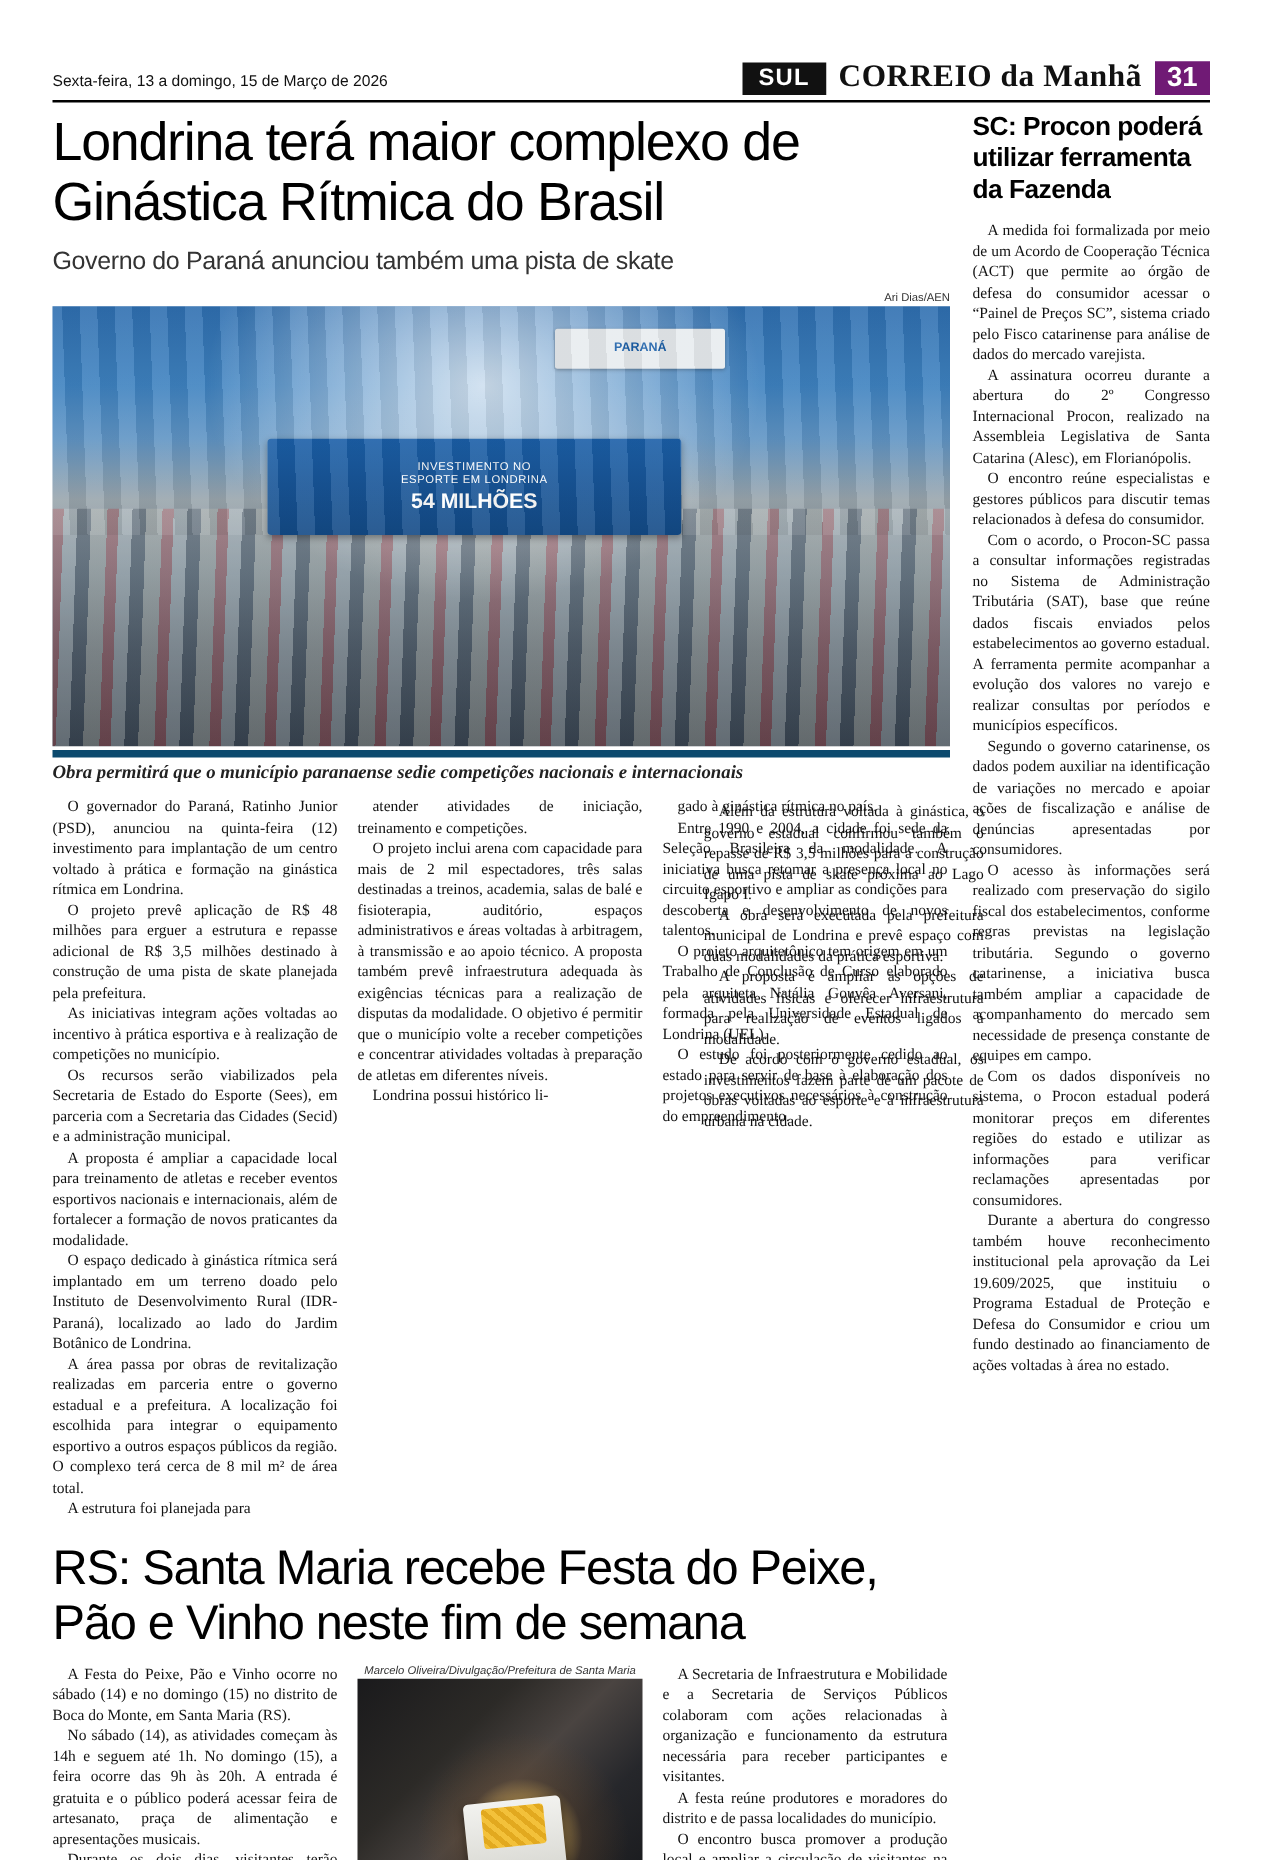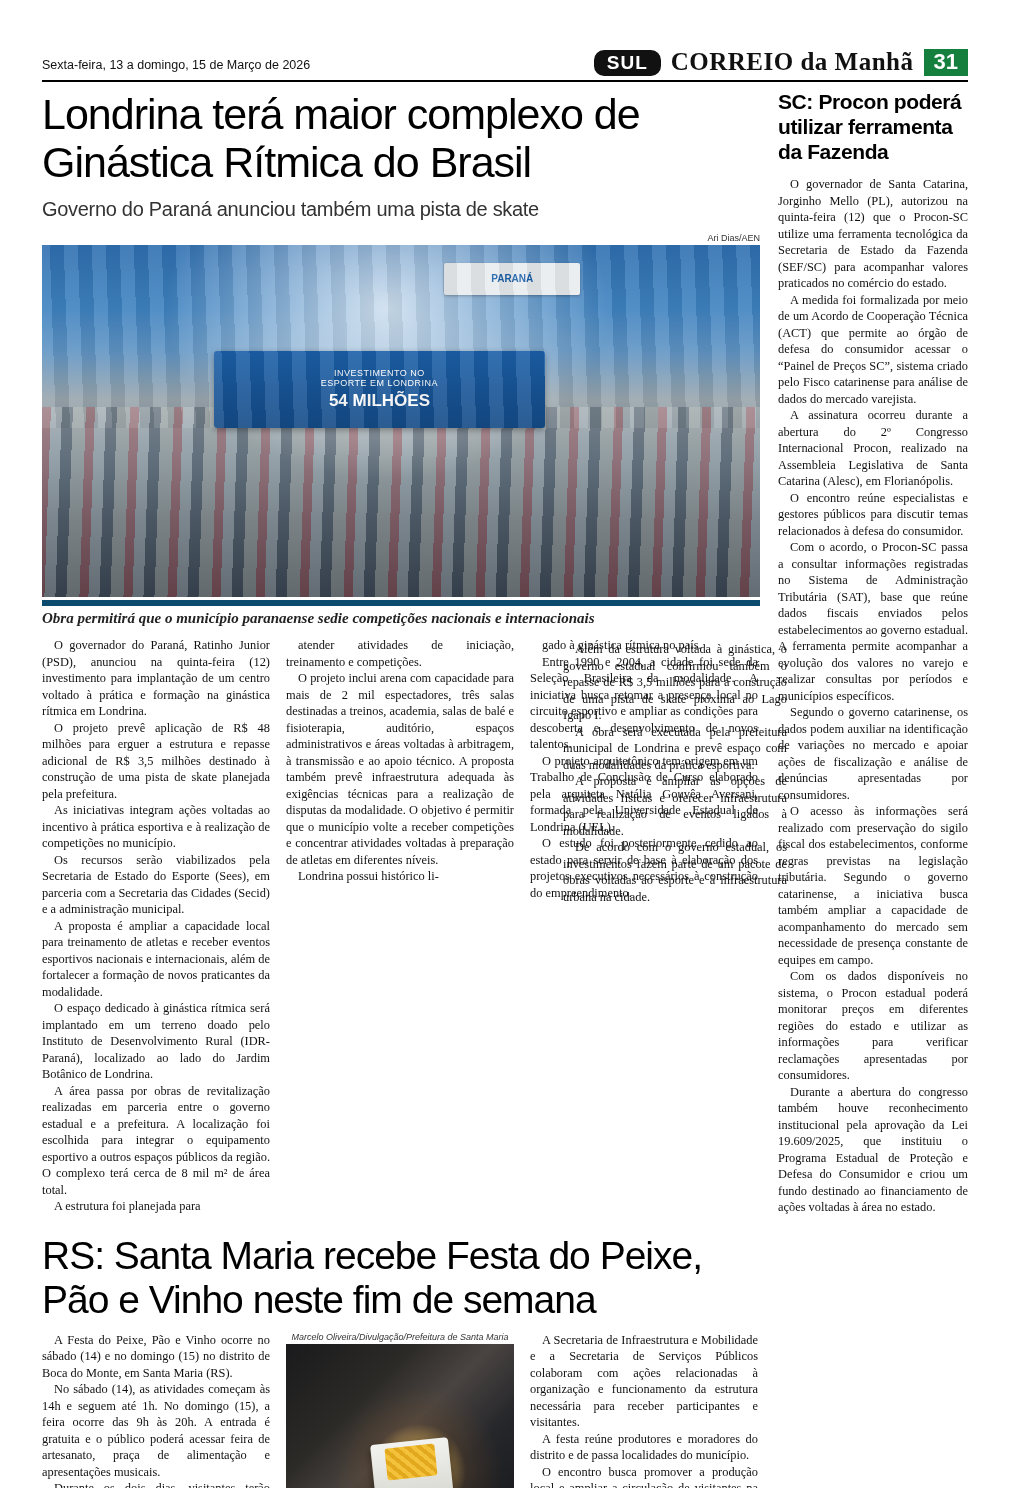--- a/index.html
+++ b/index.html
@@ -48,33 +48,32 @@
   }
   .section-tag {
     background: #111;
     color: #fff;
     font-family: "Liberation Sans", sans-serif;
     font-weight: bold;
     font-size: 19px;
     letter-spacing: 1px;
     padding: 3px 13px 4px 13px;
     line-height: 1;
-    border-radius: 10px;
   }
   .brand {
     font-family: "Liberation Serif", serif;
     font-weight: bold;
     font-size: 25px;
     letter-spacing: 0.5px;
     color: #111;
     line-height: 1;
     padding-bottom: 2px;
   }
   .page-num {
-    background: #15803d;
+    background: #701a75;
     color: #fff;
     font-family: "Liberation Sans", sans-serif;
     font-weight: bold;
     font-size: 22px;
     padding: 2px 10px 3px 10px;
     line-height: 1;
   }
 
   
   .content {
@@ -301,21 +300,20 @@
             <p>Entre 1990 e 2004, a cidade foi sede da Seleção Brasileira da modalidade. A iniciativa busca retomar a presença local no circuito esportivo e ampliar as condições para descoberta e desenvolvimento de novos talentos.</p>
             <p>O projeto arquitetônico tem origem em um Trabalho de Conclusão de Curso elaborado pela arquiteta Natália Gouvêa Aversani, formada pela Universidade Estadual de Londrina (UEL).</p>
             <p>O estudo foi posteriormente cedido ao estado para servir de base à elaboração dos projetos executivos necessários à construção do empreendimento.</p>
           </div>
         </div>
       </div>
 
       <div class="right-rail">
         <h2 class="rail-hed">SC: Procon poderá utilizar ferramenta da Fazenda</h2>
         <div class="rail-text">
-          <p>O governador de Santa Catarina, Jorginho Mello (PL), autorizou na quinta-feira (12) que o Procon-SC utilize uma ferramenta tecnológica da Secretaria de Estado da Fazenda (SEF/SC) para acompanhar valores praticados no comércio do estado.</p>
           <p>A medida foi formalizada por meio de um Acordo de Cooperação Técnica (ACT) que permite ao órgão de defesa do consumidor acessar o “Painel de Preços SC”, sistema criado pelo Fisco catarinense para análise de dados do mercado varejista.</p>
           <p>A assinatura ocorreu durante a abertura do 2º Congresso Internacional Procon, realizado na Assembleia Legislativa de Santa Catarina (Alesc), em Florianópolis.</p>
           <p>O encontro reúne especialistas e gestores públicos para discutir temas relacionados à defesa do consumidor.</p>
           <p>Com o acordo, o Procon-SC passa a consultar informações registradas no Sistema de Administração Tributária (SAT), base que reúne dados fiscais enviados pelos estabelecimentos ao governo estadual. A ferramenta permite acompanhar a evolução dos valores no varejo e realizar consultas por períodos e municípios específicos.</p>
           <p>Segundo o governo catarinense, os dados podem auxiliar na identificação de variações no mercado e apoiar ações de fiscalização e análise de denúncias apresentadas por consumidores.</p>
           <p>O acesso às informações será realizado com preservação do sigilo fiscal dos estabelecimentos, conforme regras previstas na legislação tributária. Segundo o governo catarinense, a iniciativa busca também ampliar a capacidade de acompanhamento do mercado sem necessidade de presença constante de equipes em campo.</p>
           <p>Com os dados disponíveis no sistema, o Procon estadual poderá monitorar preços em diferentes regiões do estado e utilizar as informações para verificar reclamações apresentadas por consumidores.</p>
           <p>Durante a abertura do congresso também houve reconhecimento institucional pela aprovação da Lei 19.609/2025, que instituiu o Programa Estadual de Proteção e Defesa do Consumidor e criou um fundo destinado ao financiamento de ações voltadas à área no estado.</p>
         </div>
       </div>

